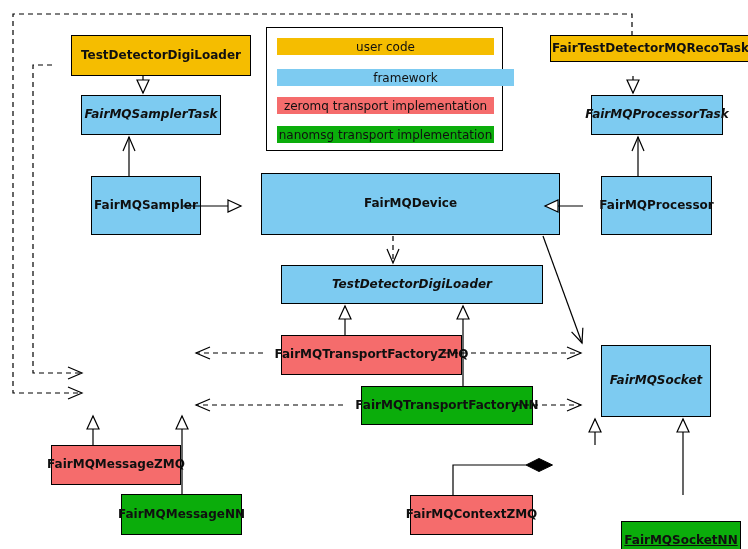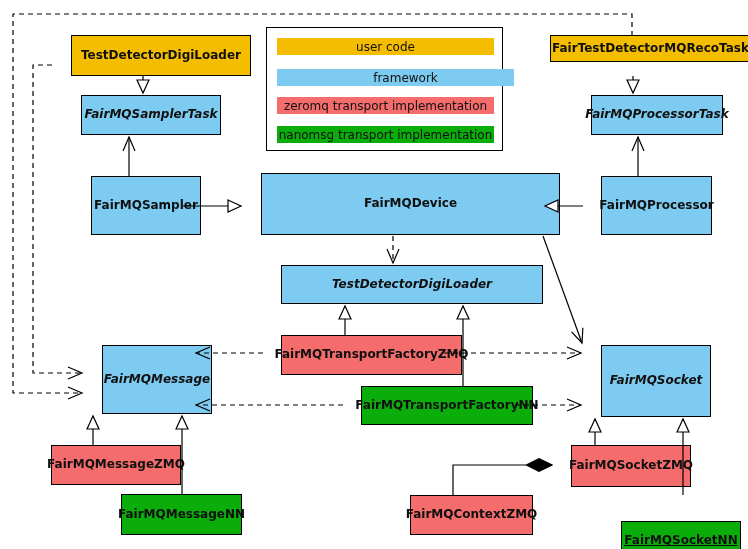--- a/index.html
+++ b/index.html
@@ -49,31 +49,29 @@
   <div class="node cat-framework" style="left:243px;top:173px;width:299px;height:62px;">FairMQDevice</div>
 
   <div class="node cat-framework" style="left:583px;top:176px;width:111px;height:59px;">FairMQProcessor</div>
 
   <div class="node cat-framework abstract" style="left:263px;top:265px;width:262px;height:39px;">TestDetectorDigiLoader</div>
 
   <div class="node cat-zeromq" style="left:263px;top:335px;width:181px;height:40px;">FairMQTransportFactoryZMQ</div>
 
   <div class="node cat-nanomsg" style="left:343px;top:386px;width:172px;height:39px;">FairMQTransportFactoryNN</div>
 
-  <div class="node cat-framework abstract" style="left:84px;top:345px;width:110px;height:69px;">FairMQMessage</div>
 
   <div class="node cat-framework abstract" style="left:583px;top:345px;width:110px;height:72px;">FairMQSocket</div>
 
   <div class="node cat-zeromq" style="left:33px;top:445px;width:130px;height:40px;">FairMQMessageZMQ</div>
 
   <div class="node cat-nanomsg" style="left:103px;top:494px;width:121px;height:41px;">FairMQMessageNN</div>
 
   <div class="node cat-zeromq" style="left:392px;top:495px;width:123px;height:40px;">FairMQContextZMQ</div>
 
-  <div class="node cat-zeromq" style="left:553px;top:445px;width:120px;height:42px;">FairMQSocketZMQ</div>
 
   <div class="node cat-nanomsg" style="left:603px;top:521px;width:120px;height:40px;text-decoration:underline;">FairMQSocketNN</div>
 
   <div id="legend">
     <div class="legend-swatch cat-user_code" style="top:10px;">user code</div>
     <div class="legend-swatch cat-framework" style="top:41px;padding-left:20px;">framework</div>
     <div class="legend-swatch cat-zeromq" style="top:69px;">zeromq transport implementation</div>
     <div class="legend-swatch cat-nanomsg" style="top:98px;">nanomsg transport implementation</div>
   </div>
 

